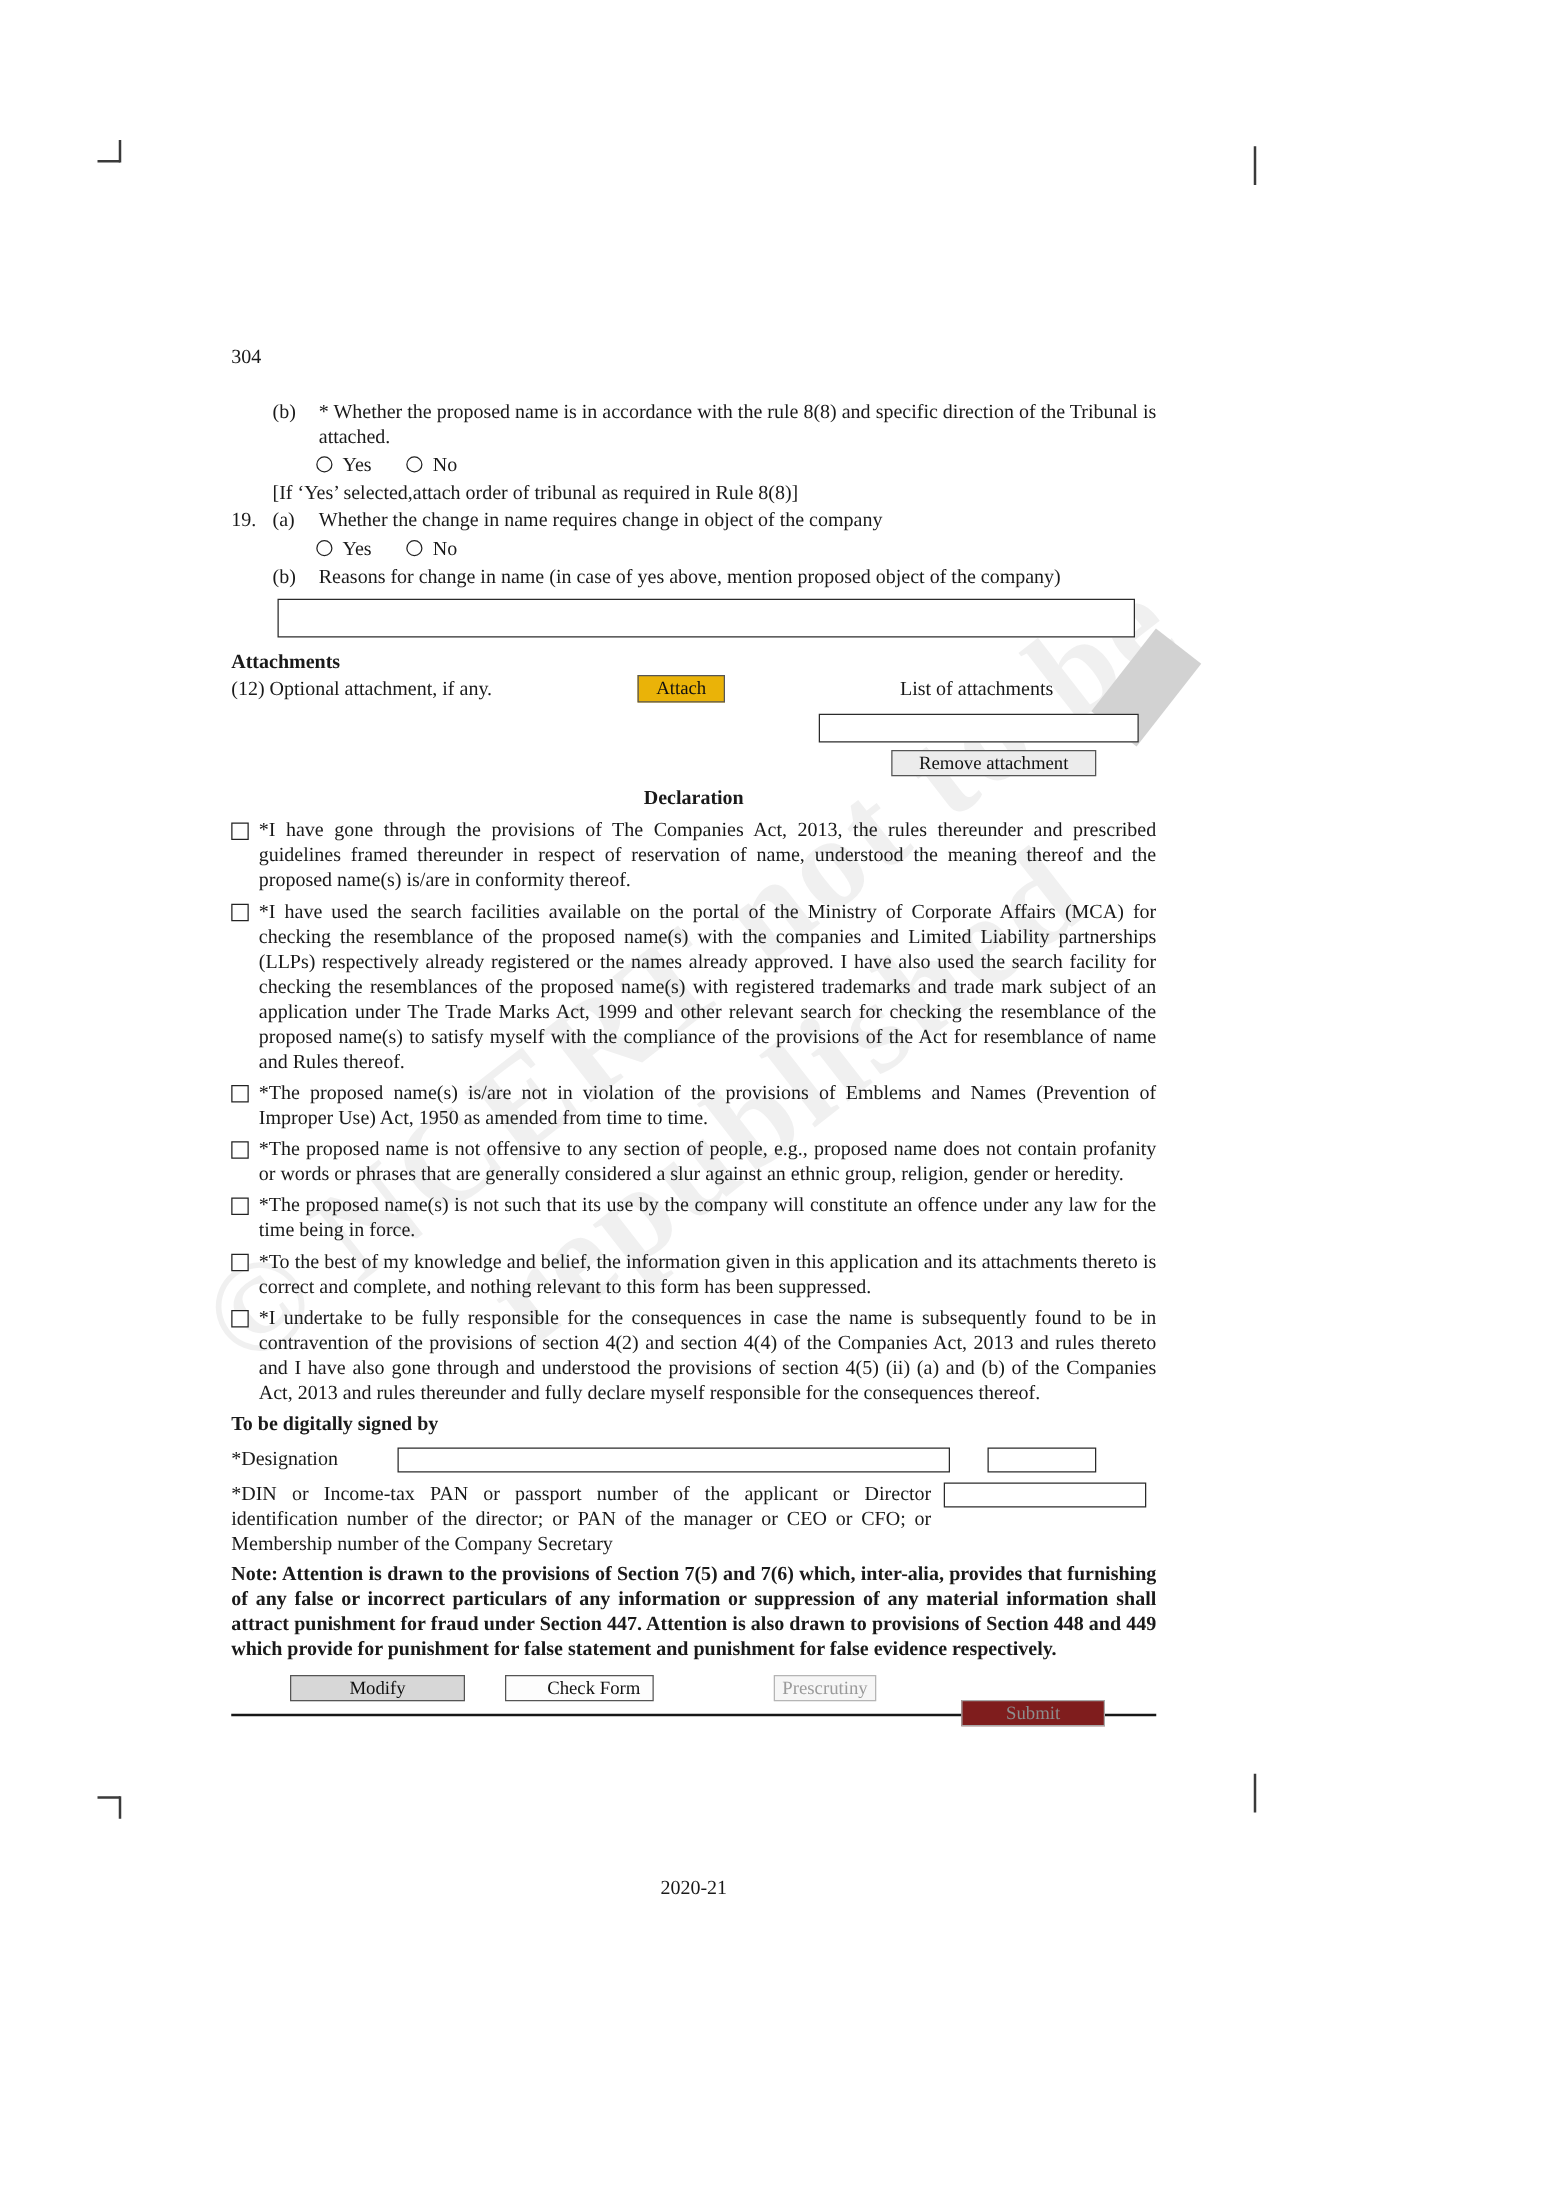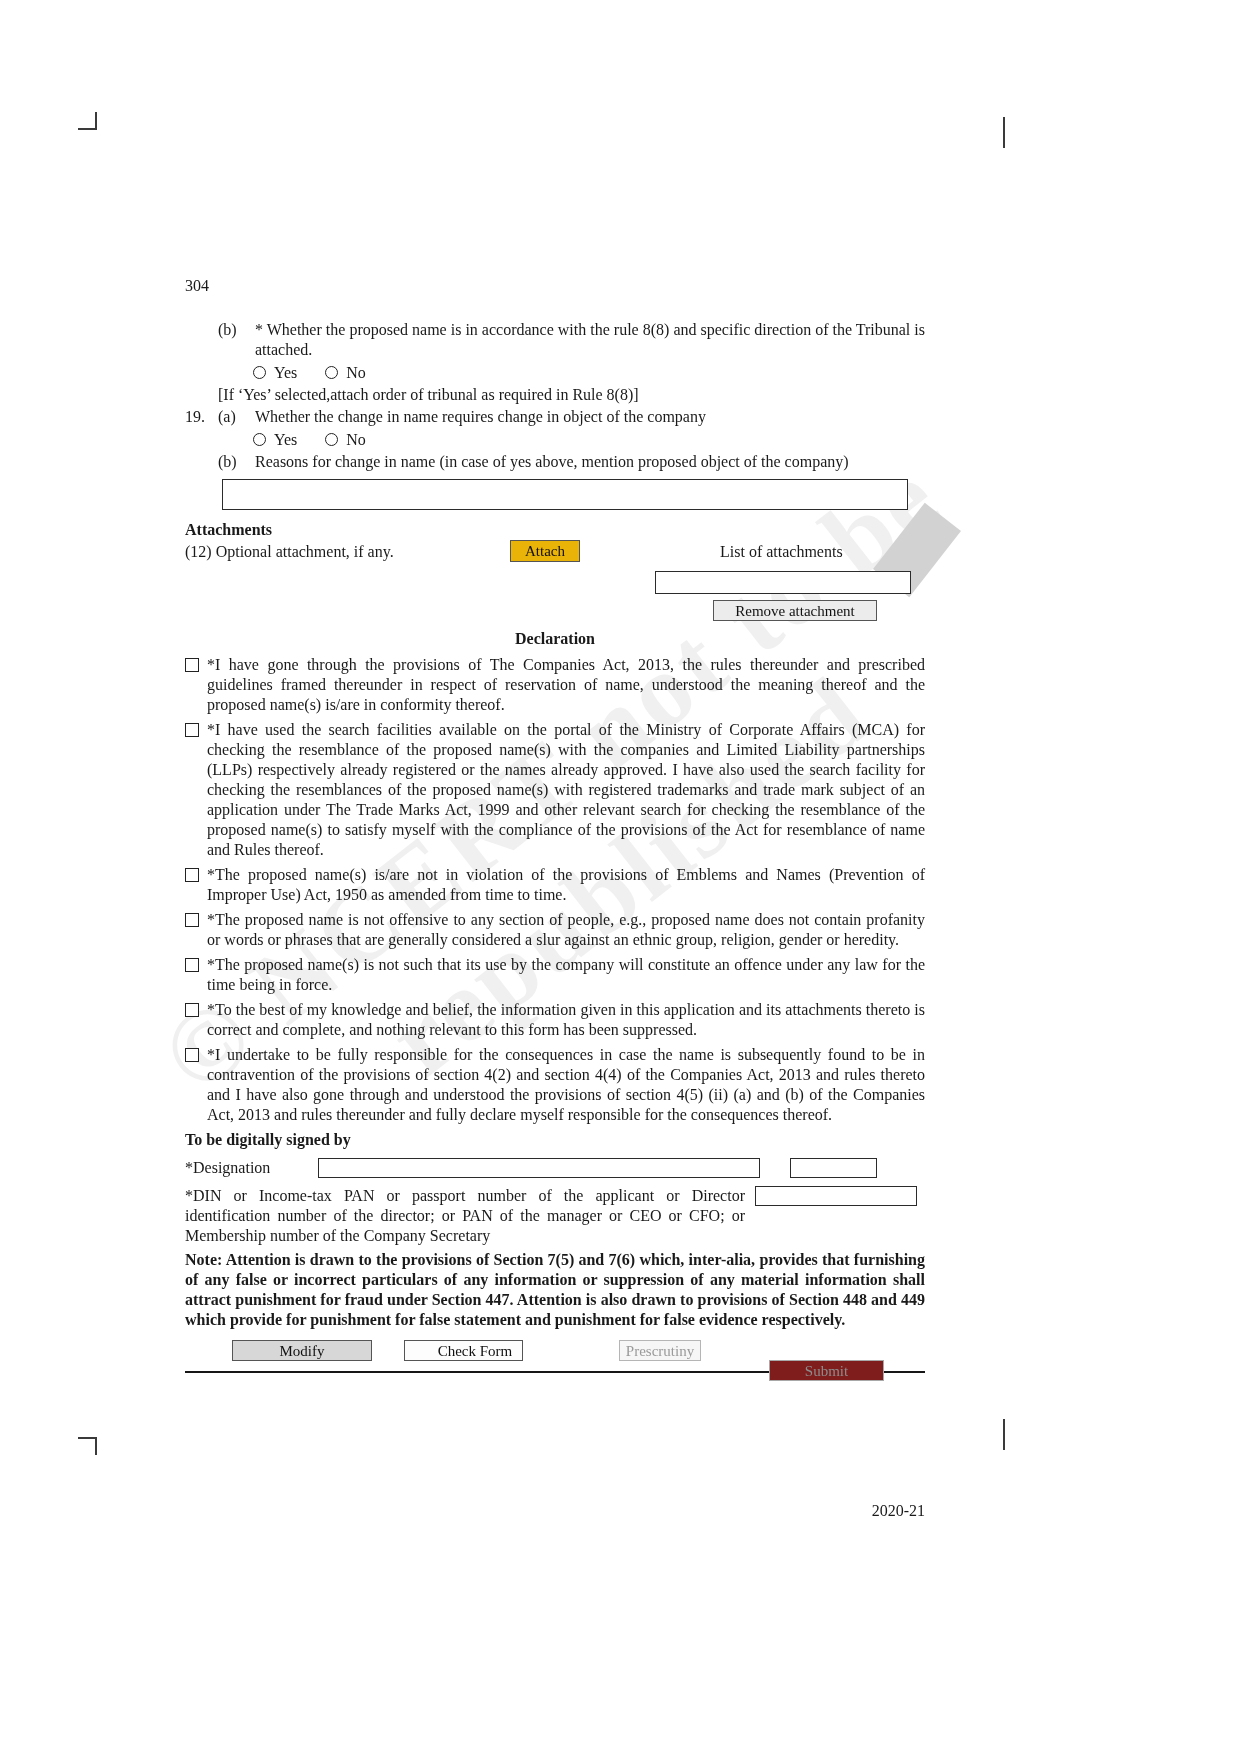--- a/index.html
+++ b/index.html
@@ -103,21 +103,21 @@
 
   .buttons-row { position:relative; height:24px; margin-top:10px; }
   .btn.modify    { position:absolute; left:47px;  top:0; width:140px; height:21px; background:#d7d7d7; border:1.4px solid #555; color:#111; }
   .btn.checkform { position:absolute; left:219px; top:0; width:119px; height:21px; background:#fdfdfd; border:1.4px solid #555; color:#111;padding-left:27px; }
   .btn.prescrutiny { position:absolute; left:434px; top:0; width:82px; height:21px; background:#f6f6f6; border:1.4px solid #b5b5b5; color:#9a9a9a; }
   .btn.submit    { position:absolute; left:584px; top:0; width:115px; height:21px; background:#7f1d1d; border:1.4px solid #a8a8a8; color:#8d8d8d;margin-top:20px; }
   .rule { border-top:2px solid #161616; margin-top:7px; height:0; }
 
   .footer {
     position:absolute; left:185px; top:1502px; width:740px;
-    text-align:right; font-size:16px; z-index:1;
+    text-align:center; font-size:16px; z-index:1;
   }
 </style>
 </head>
 <body>
 
 <div class="page">
 
   <div class="crop tl-h"></div>
   <div class="crop tl-v"></div>
   <div class="crop tr-v"></div>

